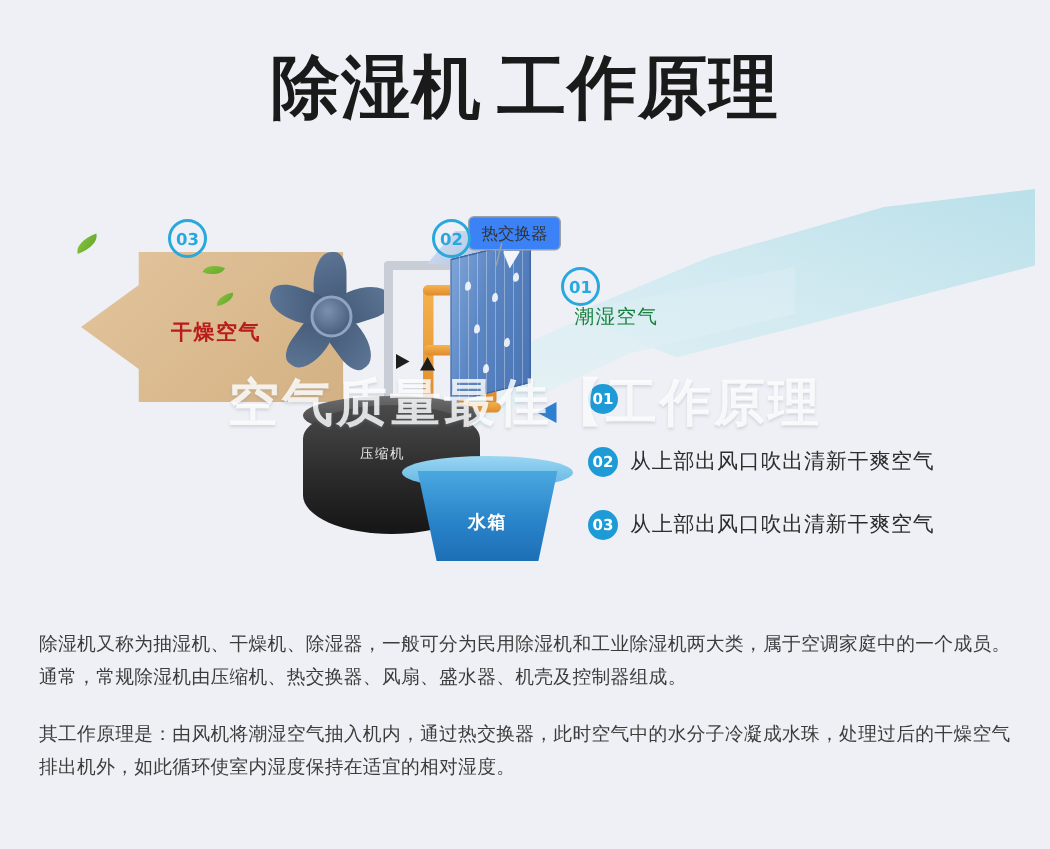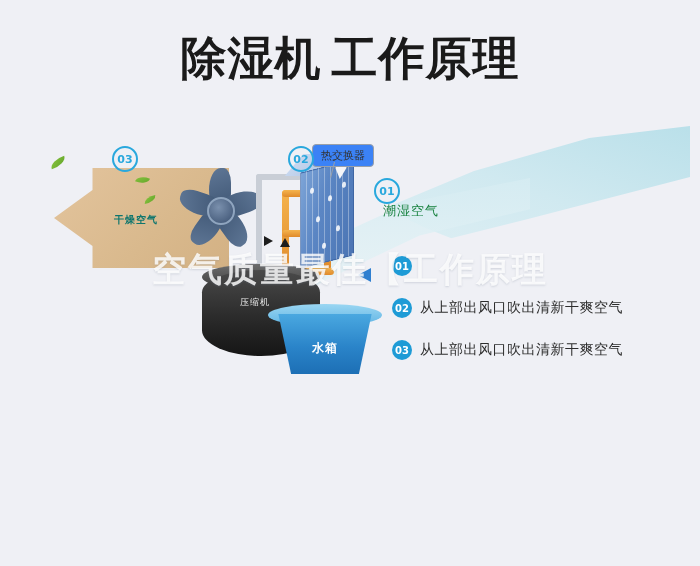--- a/index.html
+++ b/index.html
@@ -47,21 +47,21 @@
   }
 
   
   .tan-arrow{
     position:absolute;left:54px;top:50px;width:175px;height:100px;
     background:linear-gradient(135deg,#e3c49d 0%,#d9b98d 60%,#d3b184 100%);
     clip-path:polygon(100% 0,100% 100%,22% 100%,22% 78%,0 50%,22% 22%,22% 0);
   }
   .tan-arrow-lbl{
     position:absolute;left:114px;top:95px;
-    font-size:10px;color:#0f766e;font-weight:bold;letter-spacing:1px;
+    font-size:14px;color:#b91c1c;font-weight:bold;letter-spacing:1px;
   }
 
   
   .leaf{position:absolute;width:16px;height:9px;
         background:linear-gradient(135deg,#8cc63f,#5fa32a);
         border-radius:100% 0 100% 0;transform-origin:50% 50%;}
   .leaf.l1{left:50px;top:40px;transform:rotate(-18deg);}
   .leaf.l2{left:136px;top:58px;transform:rotate(22deg);width:13px;height:8px;}
   .leaf.l3{left:144px;top:78px;transform:rotate(-10deg);width:12px;height:7px;}
 
@@ -297,14 +297,18 @@
         <div class="step-txt">从上部出风口吹出清新干爽空气</div>
       </div>
     </div>
 
   </div>
 
   <div class="overlay">
     <div class="overlay-line">空气质量最佳【工作原理</div>
   </div>
 
+  <div class="body-copy">
+    <p class="para">除湿机又称为抽湿机、干燥机、除湿器，一般可分为民用除湿机和工业除湿机两大类，属于空调家庭中的一个成员。通常，常规除湿机由压缩机、热交换器、风扇、盛水器、机壳及控制器组成。</p>
+    <p class="para">其工作原理是：由风机将潮湿空气抽入机内，通过热交换器，此时空气中的水分子冷凝成水珠，处理过后的干燥空气排出机外，如此循环使室内湿度保持在适宜的相对湿度。</p>
+  </div>
 
 </div>
 
 </body></html>

